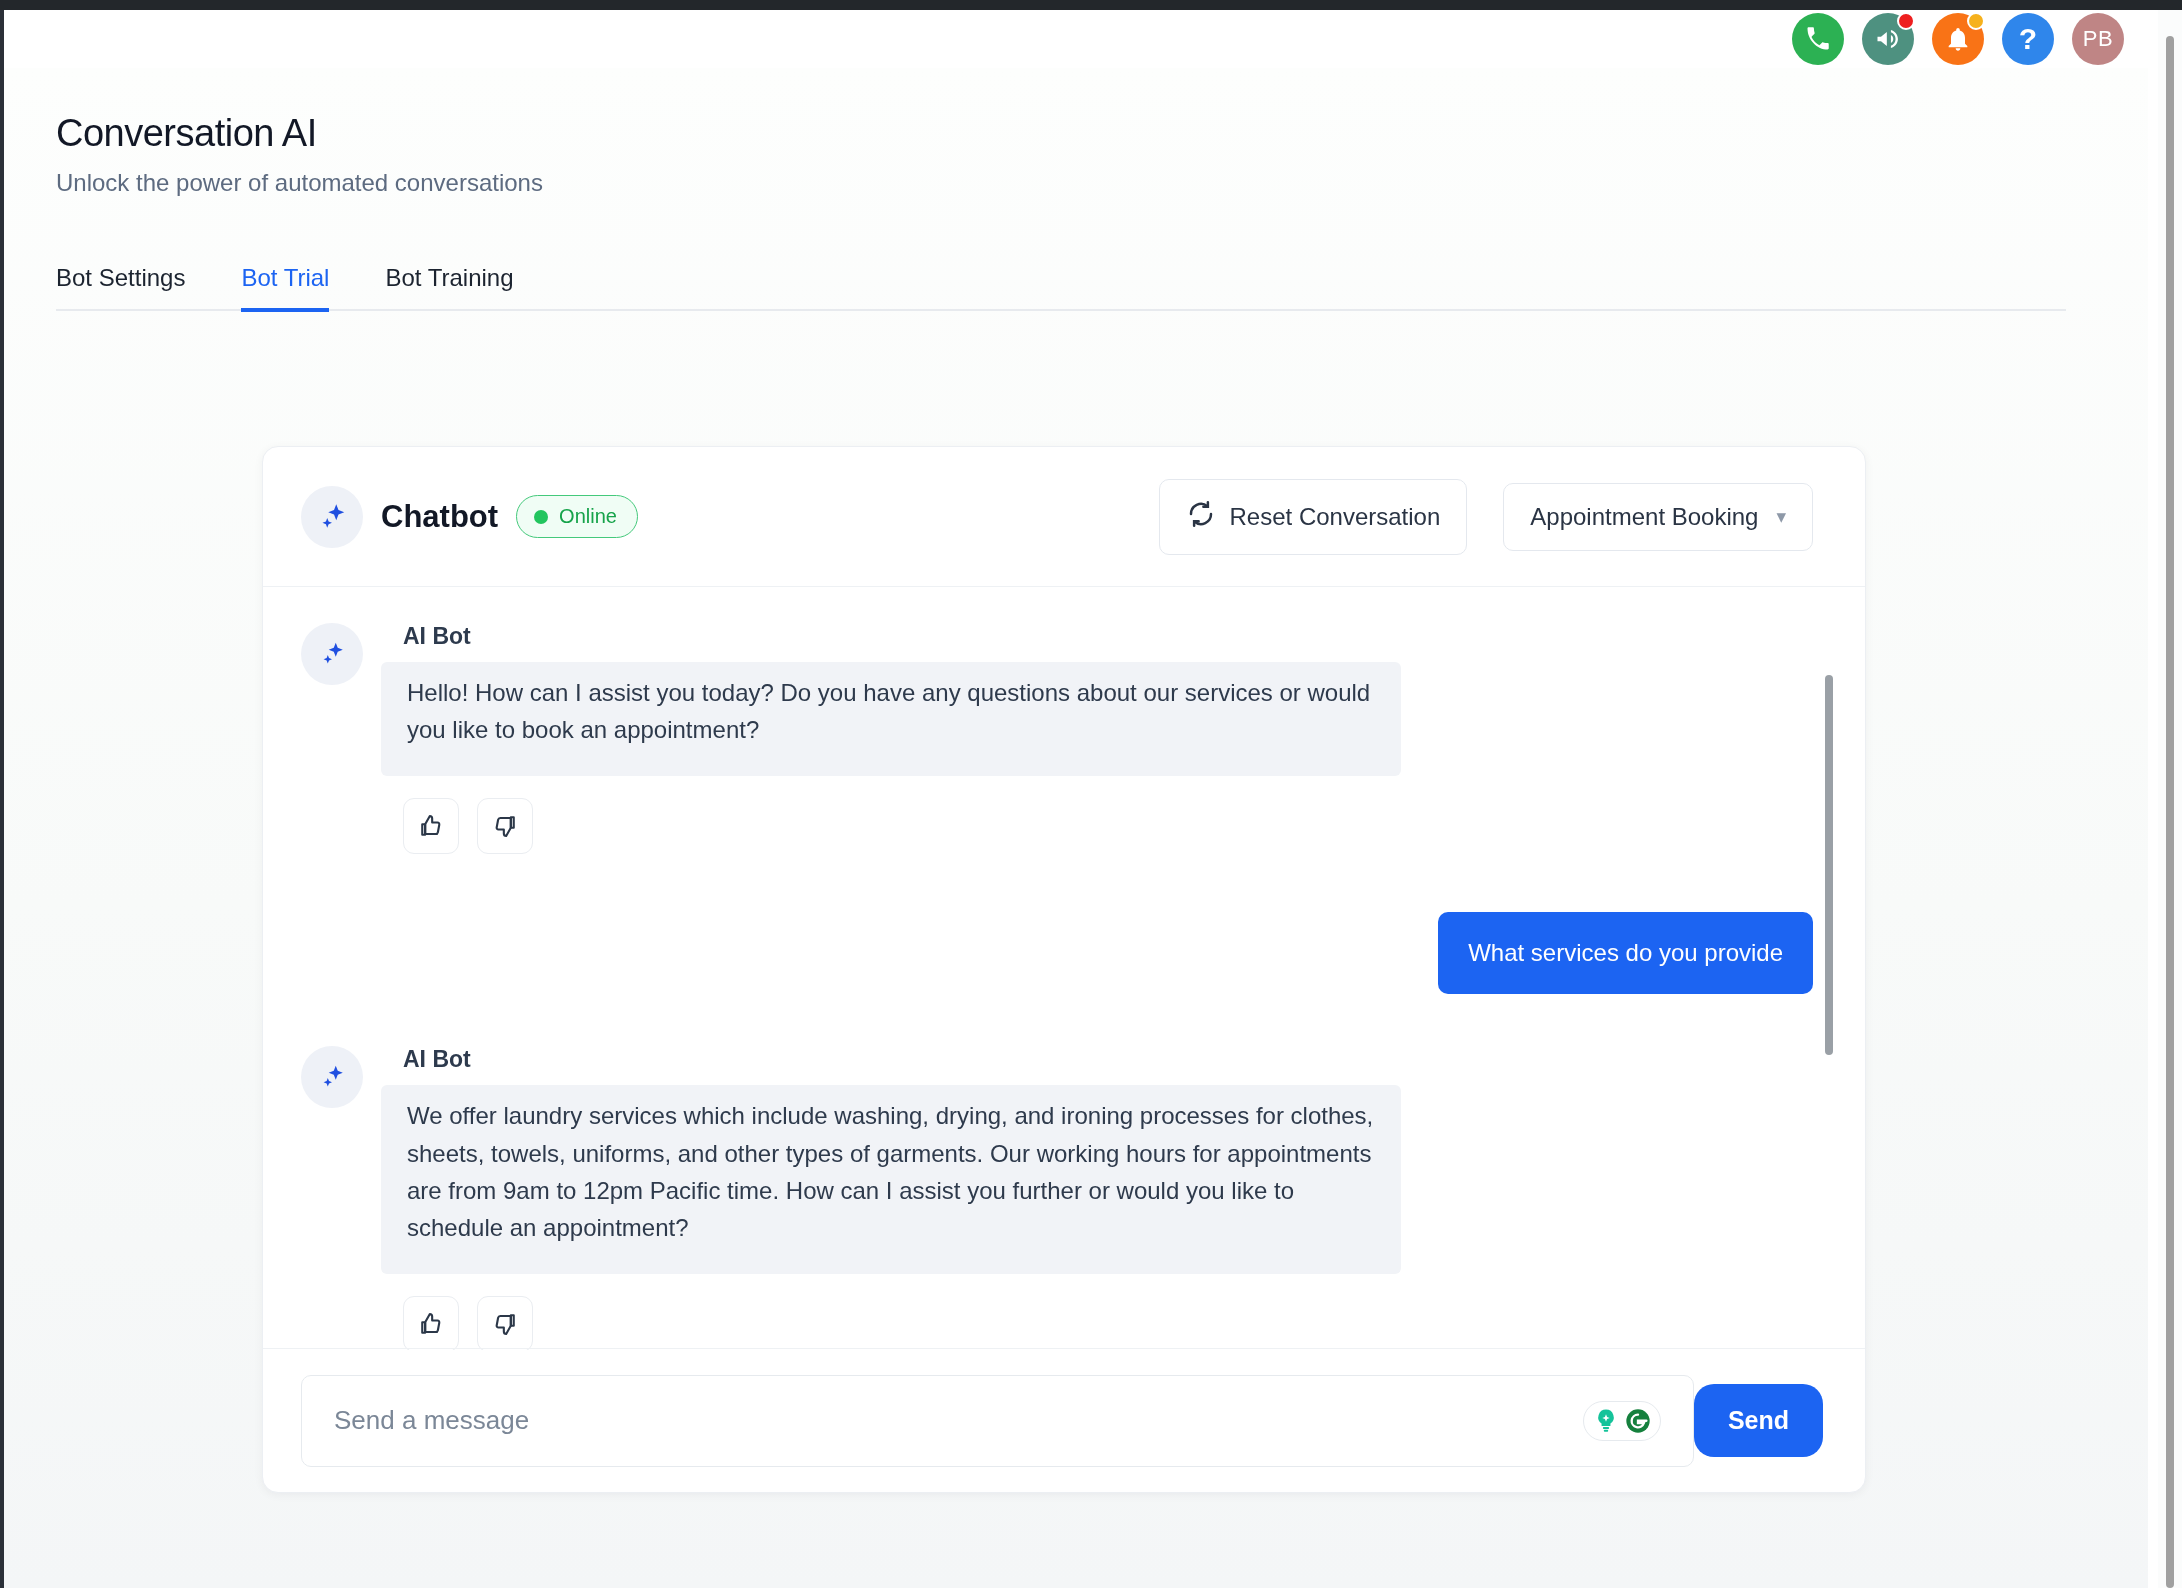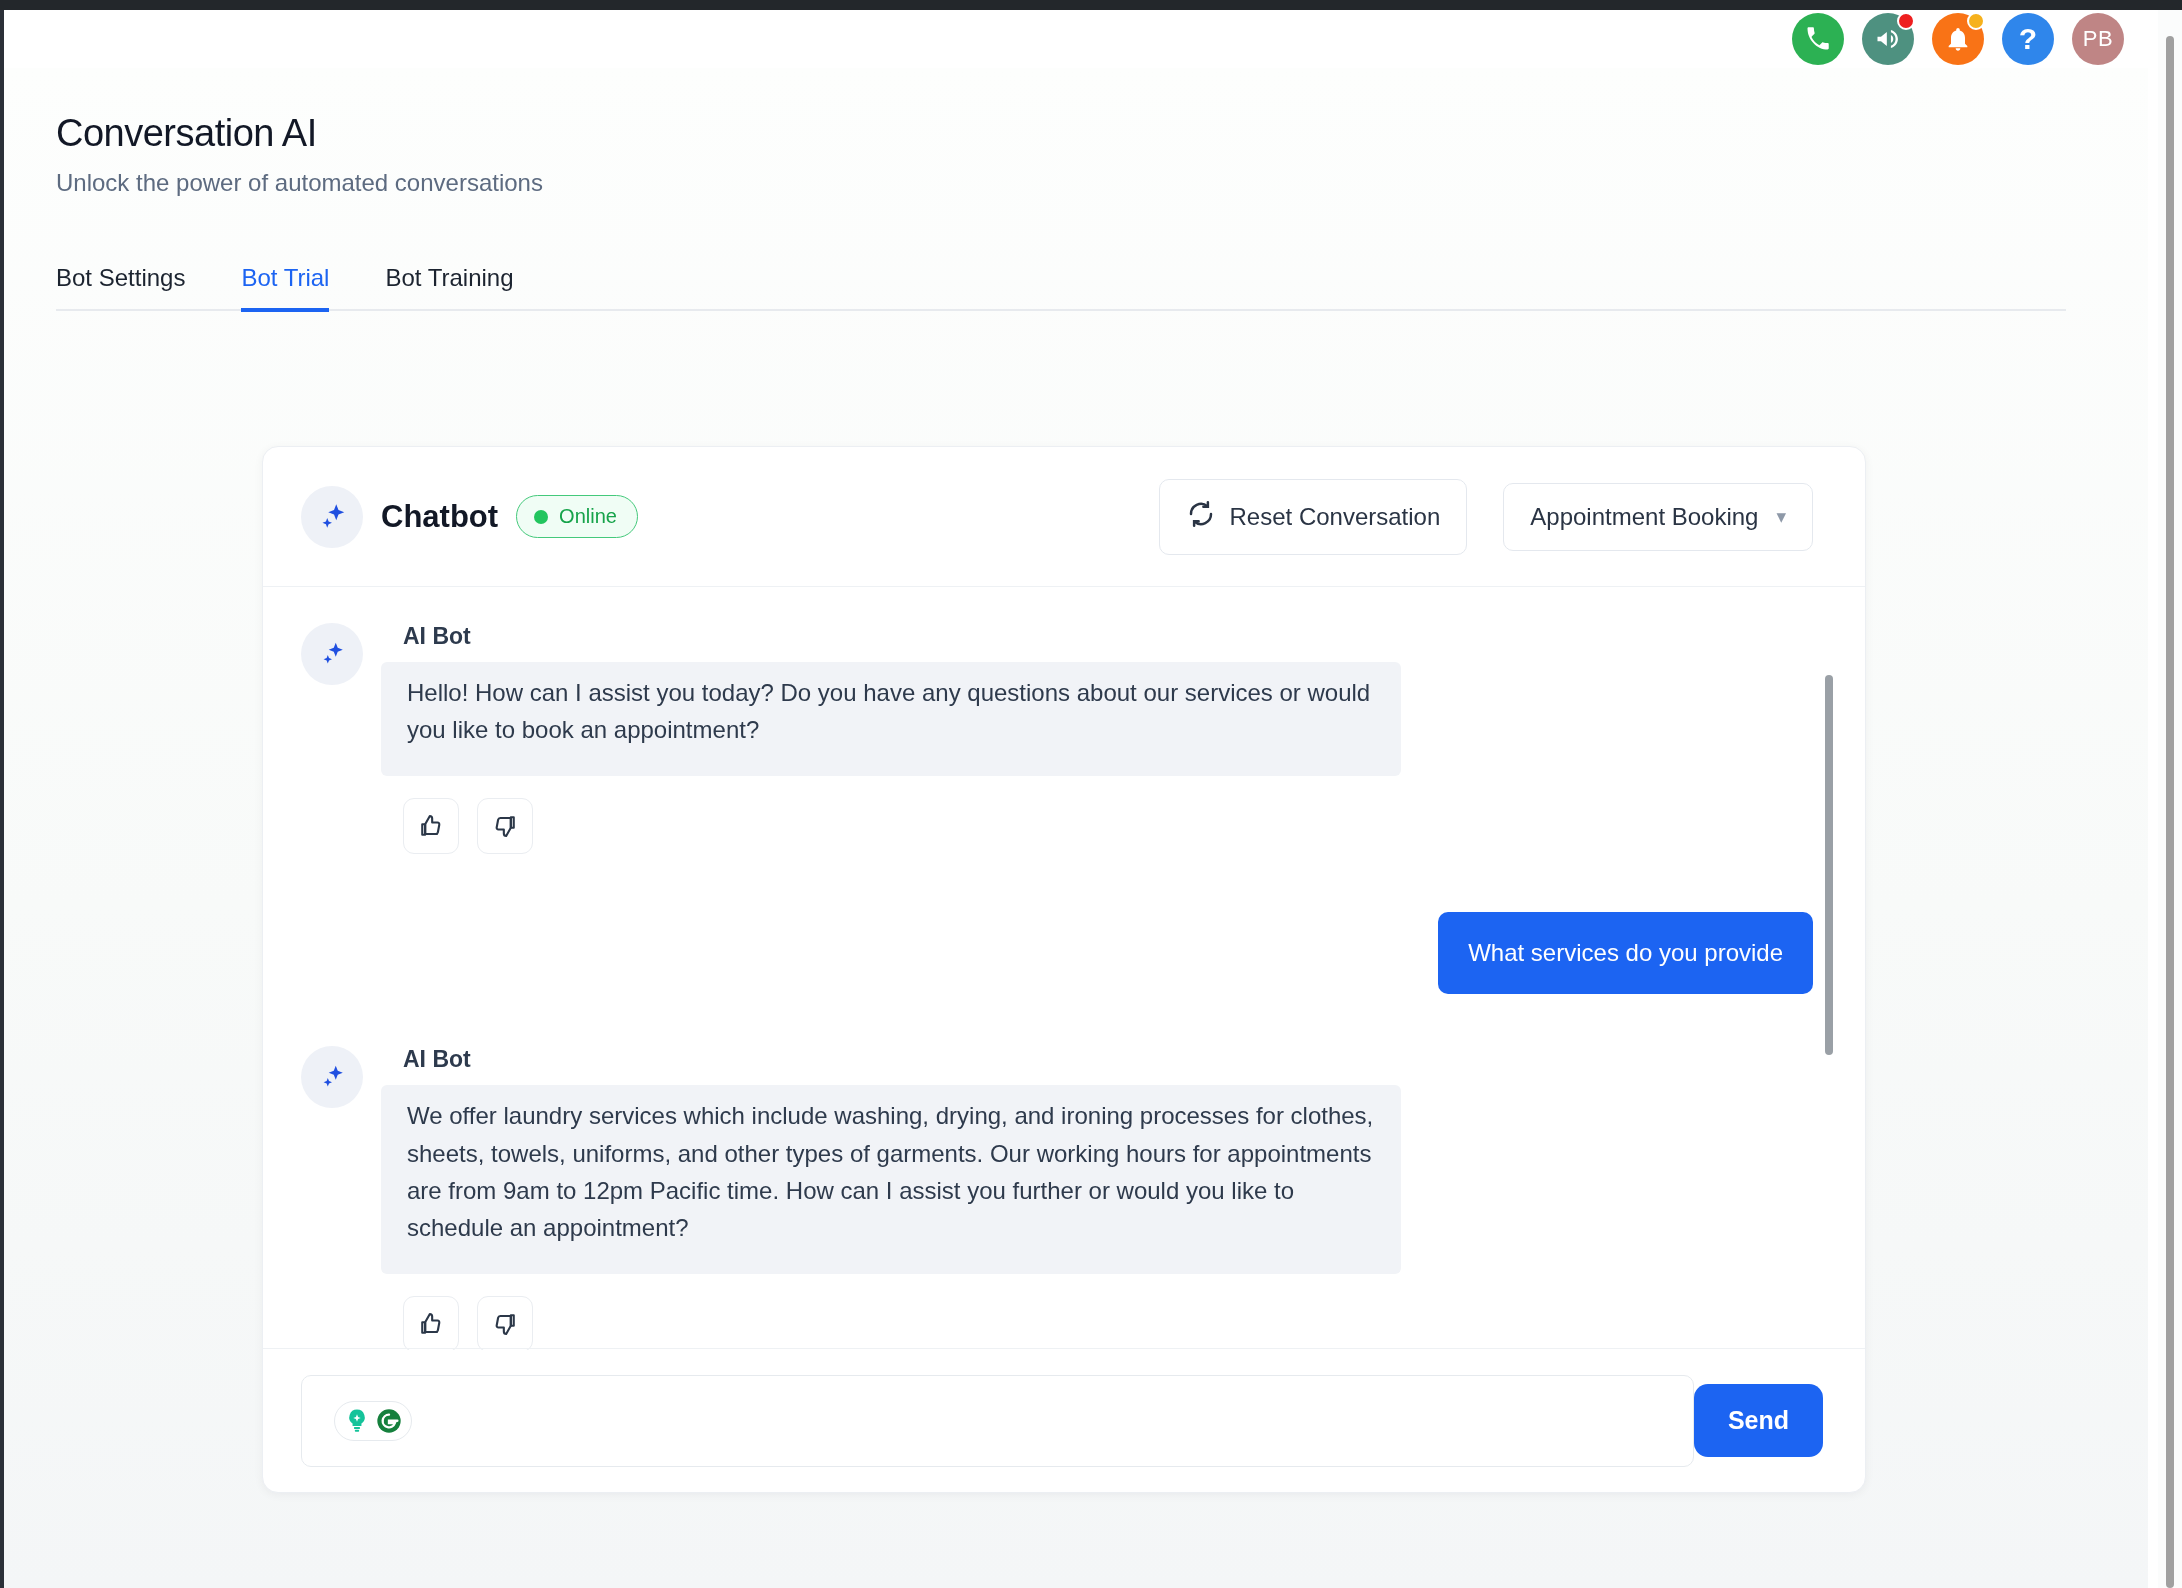--- a/index.html
+++ b/index.html
@@ -177,21 +177,21 @@
     display: inline-flex; align-items: center; gap: 4px;
     border: 1px solid #e6eaee; border-radius: 999px; padding: 5px 8px;
     background: #fff; margin-right: 16px; flex: none; cursor: pointer;
   }
   .g-circle {
     width: 28px; height: 28px; border-radius: 50%;
     display: flex; align-items: center; justify-content: center; flex: none;
   }
   .btn-send {
     background: #1c64f2; color: #fff; font-size: 25px; font-weight: bold;
-    border: none; border-radius: 14px; padding: 22px 34px; cursor: pointer;
+    border: none; border-radius: 20px; padding: 22px 34px; cursor: pointer;
     font-family: "Liberation Sans", sans-serif; flex: none;
   }
 </style>
 </head>
 <body>
 
 <div class="win-topstrip"></div>
 <div class="win-leftedge"></div>
 
 <div class="page-scrollbar">
@@ -344,20 +344,21 @@
                 <path d="M17 13.5l-4 7c-1.3 0-2-.9-2-2.1V15H6.4c-1 0-1.7-.9-1.5-1.9l1.2-6.4C6.3 5.8 7.1 5.1 8 5.1h9v8.4z"></path>
               </svg>
             </div>
           </div>
         </div>
       </div>
     </div>
 
     <div class="composer">
       <div class="composer-box">
+        <input class="composer-input" type="text" placeholder="Send a message" style="">
         <div class="grammarly">
           <span class="g-circle">
             <svg width="28" height="28" viewBox="0 0 24 24">
               <path d="M12 2.2a6.6 6.6 0 0 0-3.8 12v2.1h7.6v-2.1A6.6 6.6 0 0 0 12 2.2z" fill="#15c39a"></path>
               <rect x="9.3" y="17.2" width="5.4" height="1.7" rx="0.8" fill="#15c39a"></rect>
               <rect x="10.1" y="19.6" width="3.8" height="1.6" rx="0.8" fill="#15c39a"></rect>
               <path d="M12 6.2l.9 2.3 2.3.9-2.3.9-.9 2.3-.9-2.3-2.3-.9 2.3-.9z" fill="#ffffff"></path>
             </svg>
           </span>
           <span class="g-circle">

